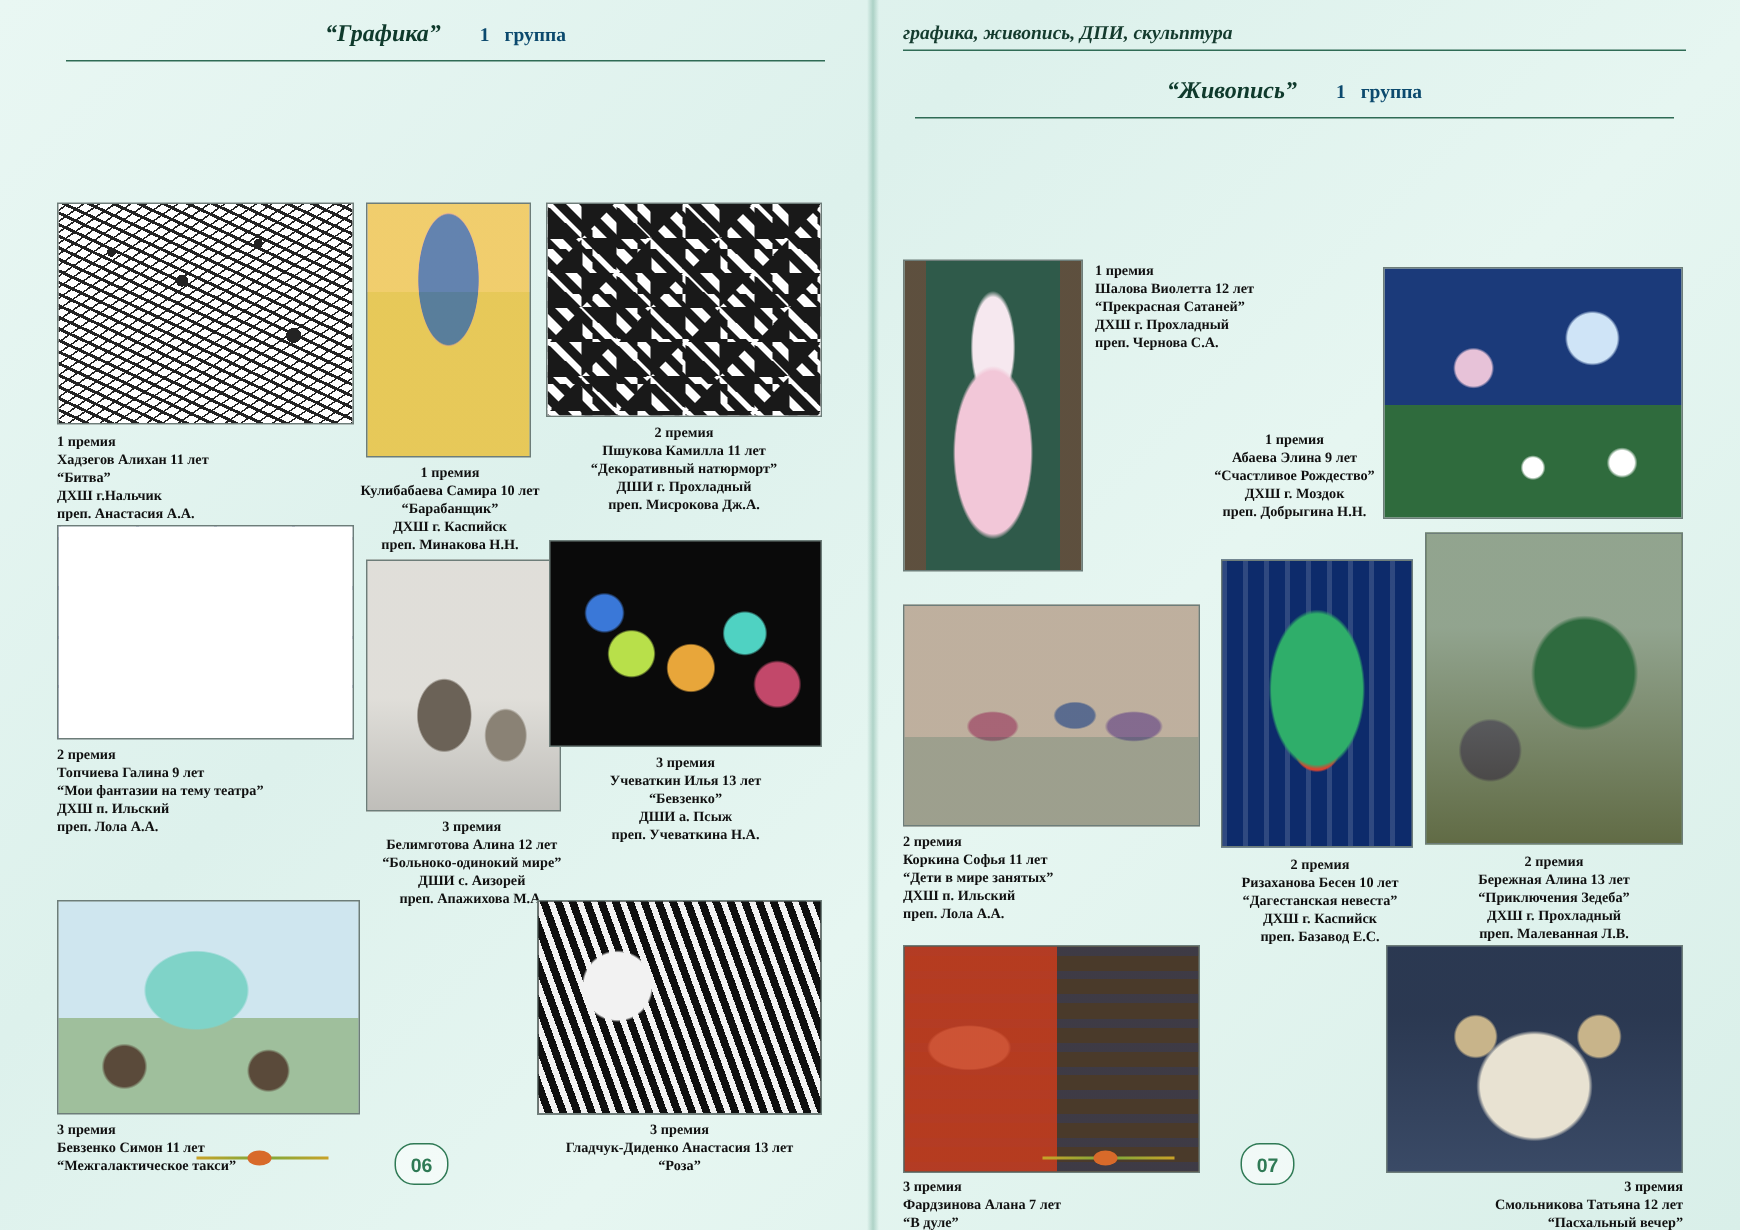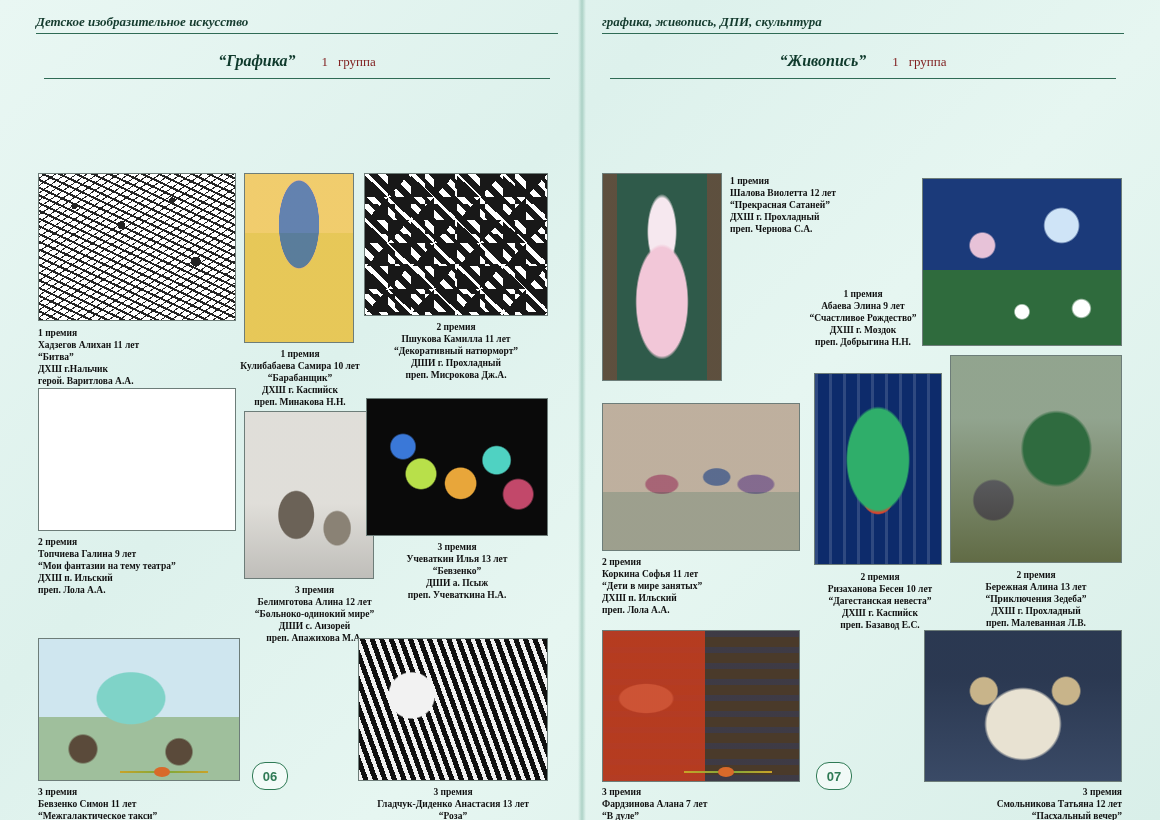--- a/index.html
+++ b/index.html
@@ -25,21 +25,21 @@
   }
   .head-left{text-align:left;border-bottom:1.5px solid #2f6b55;}
   .head-right{text-align:left;border-bottom:1.5px solid #2f6b55;}
   .head-rule-wrap{margin-bottom:18px;}
 
   .section-title-row{
     display:flex;align-items:baseline;justify-content:center;gap:26px;
     border-bottom:1.5px solid #2f6b55;padding-bottom:8px;margin:0 8px 14px 8px;
   }
   .section-title{font-style:italic;font-weight:bold;font-size:16px;color:#0f3a2c;}
-  .section-group{font-size:13px;color:#7f1d1d;font-weight:normal;}
+  .section-group{font-size:13px;color:#0c4a6e;font-weight:bold;}
   .section-group .num{margin-right:10px;}
 
   .caption{font-size:9.5px;line-height:12px;font-weight:bold;color:#101010;}
   .caption .prize{display:block;}
   .c-center{text-align:center;}
   .c-left{text-align:left;}
   .c-right{text-align:right;}
 
   .art{
     background:#b9c4c0;
@@ -171,21 +171,21 @@
   .easter{background:#3a4a66;}
   .easter .tx{
     background-image:
       radial-gradient(ellipse at 50% 62%, #e8e2d2 0 26%, transparent 28%),
       radial-gradient(circle at 30% 40%, #c8b48a 0 8%, transparent 9%),
       radial-gradient(circle at 72% 40%, #c8b48a 0 8%, transparent 9%),
       linear-gradient(180deg, rgba(20,30,50,.4) 0 30%, transparent 100%);
   }
 
   
-  .footer{position:absolute;bottom:18px;left:0;width:100%;height:40px;}
+  .footer{position:absolute;bottom:18px;left:11px;width:100%;height:40px;}
   .pagenum{
     position:absolute;width:34px;height:26px;border:1.5px solid #2f7a55;border-radius:13px;
     display:flex;align-items:center;justify-content:center;gap:3px;
     font-family:"Liberation Sans",sans-serif;font-size:13px;font-weight:bold;color:#2f7a55;
     background:rgba(255,255,255,.55);
   }
   .orn{position:absolute;height:8px;width:88px;}
   .orn:before{
     content:"";position:absolute;left:0;top:3px;width:88px;height:2px;
     background:linear-gradient(90deg,#c9a227,#7aa93c,#c9a227);
@@ -195,42 +195,39 @@
     background:#d86a2a;
   }
 </style>
 </head>
 <body>
 
 <div class="spread">
 
   <div class="page page-left">
 
-    <div class="head-rule-wrap">
-      <div class="head head-left">Детское изобразительное искусство</div>
-    </div>
 
     <div class="section-title-row">
       <div class="section-title">“Графика”</div>
       <div class="section-group">
         <span class="num">1</span><span>группа</span>
       </div>
     </div>
 
     <div class="row" style="height:700px;">
 
       <div class="art lino abs" style="left:2px;top:80px;width:198px;height:148px;">
           <span class="tx"></span>
         </div>
       <div class="caption c-left abs" style="left:2px;top:234px;width:205px;">
         <span class="prize">1 премия</span>
         <span class="prize">Хадзегов Алихан  11 лет</span>
         <span class="prize">“Битва”</span>
         <span class="prize">ДХШ г.Нальчик</span>
-        <span class="prize">герой. Варитлова А.А.</span>
+        <span class="prize">преп. Анастасия А.А.</span>
       </div>
 
       <div class="art folkboy abs" style="left:208px;top:80px;width:110px;height:170px;">
           <span class="tx"></span>
         </div>
       <div class="caption c-center abs" style="left:184px;top:255px;width:160px;">
         <span class="prize">1 премия</span>
         <span class="prize">Кулибабаева Самира   10 лет</span>
         <span class="prize">“Барабанщик”</span>
         <span class="prize">ДХШ г. Каспийск</span>

